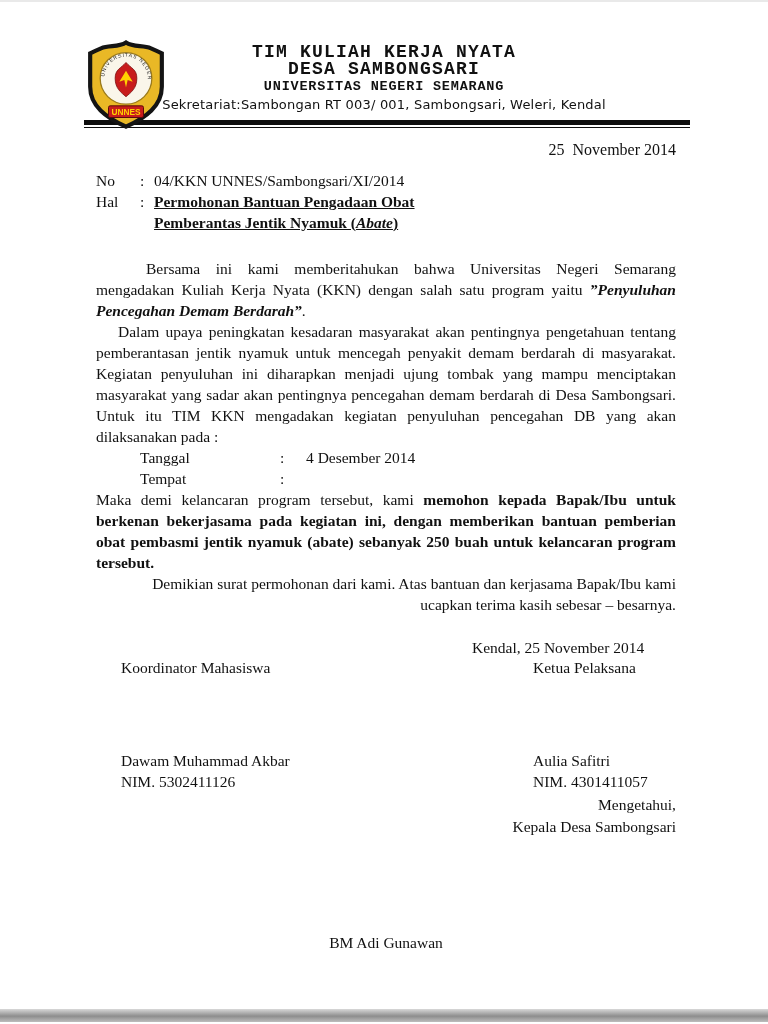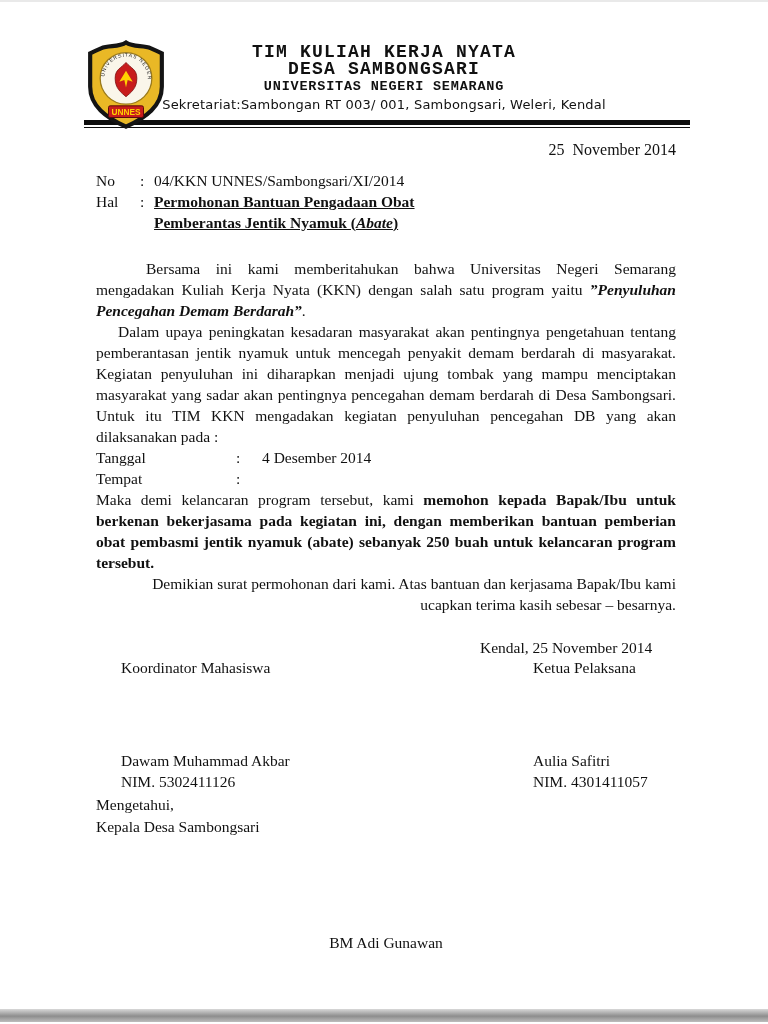--- a/index.html
+++ b/index.html
@@ -46,31 +46,31 @@
   .b { font-weight:bold; }
   .u { text-decoration:underline; }
   .bi { font-weight:bold; font-style:italic; }
 
   .recipient { margin-top:25px; line-height:16.5px; }
 
   .para { text-align:justify; }
   .p1 { margin-top:25px; text-indent:50px; }
   .p2 { text-indent:22px; }
   .sched-row { display:flex; }
-  .sched-label { width:140px; }
+  .sched-label { width:140px; margin-left:44px; }
   .sched-colon { width:26px; }
   .p4 { padding-left:11px; text-indent:39px; text-align:right; }
 
   
   .sig { position:relative; margin-top:22px; height:155px; }
-  .sig-date { position:absolute; left:384px; top:0; }
+  .sig-date { position:absolute; left:376px; top:0; }
   .sig-col-left  { position:absolute; left:25px;  top:20px; }
   .sig-col-right { position:absolute; left:437px; top:20px; }
   .sig-name { margin-top:72px; }
-  .know { text-align:left; margin-top:2px; line-height:22px; }
+  .know { text-align:right; margin-top:2px; line-height:22px; }
   .final-name { text-align:center; margin-top:94px; }
 </style>
 </head>
 <body>
 
 <div class="page">
   <div class="scan-top"></div>
 
   <div class="letterhead">
     <div class="logo-box">

